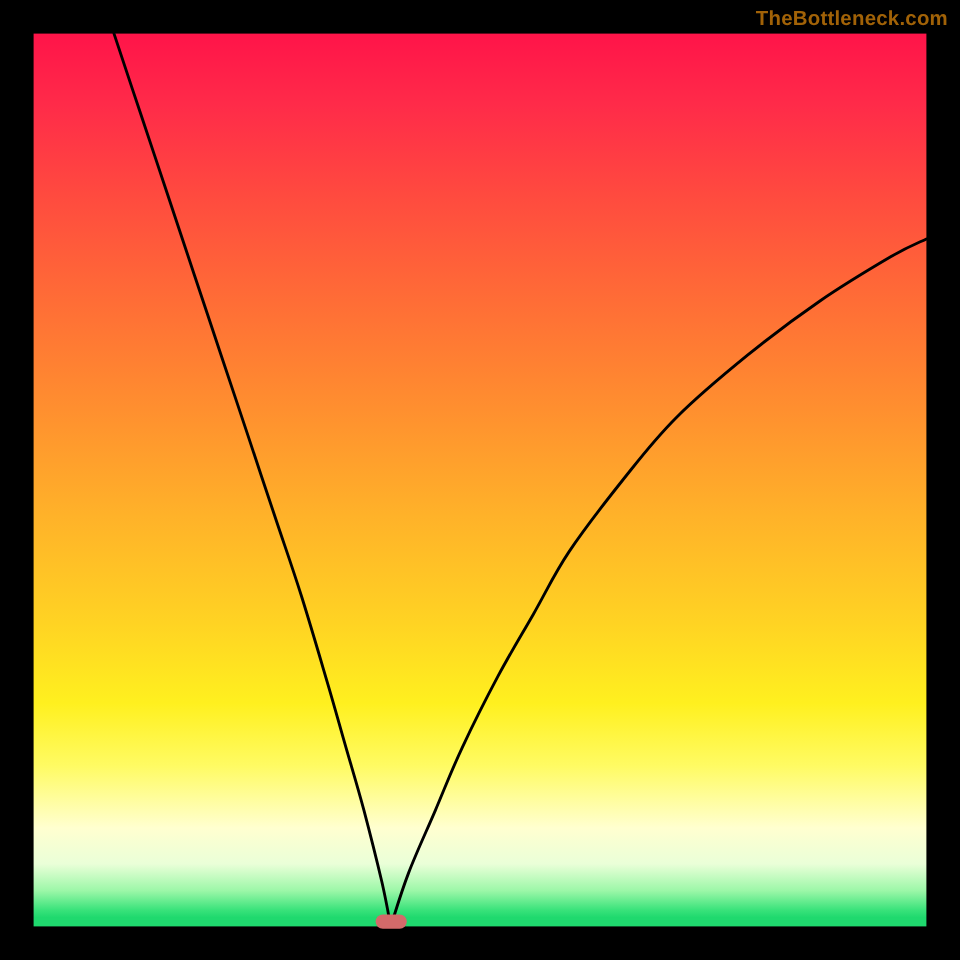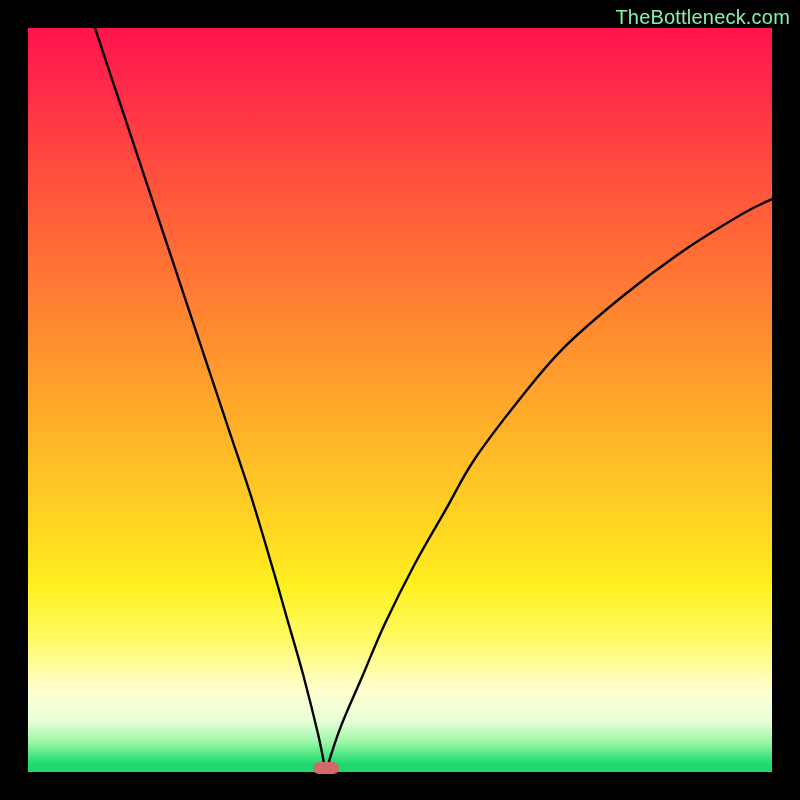--- a/index.html
+++ b/index.html
@@ -40,23 +40,23 @@
       #9cf7a8 96%,
       #38e27a 98.2%,
       #1fd96e 99%,
       #1fd96e 100%
     );
   }
   .watermark {
     position: absolute;
     top: 6px;
     right: 10px;
-    color: #86efac;
-    font-size: 20px;
-    font-weight: 400;
+    color: #a16207;
+    font-size: 17px;
+    font-weight: 700;
     letter-spacing: 0.2px;
     user-select: none;
   }
   svg.curve {
     position: absolute;
     left: 0;
     top: 0;
     width: 744px;
     height: 744px;
     overflow: visible;

